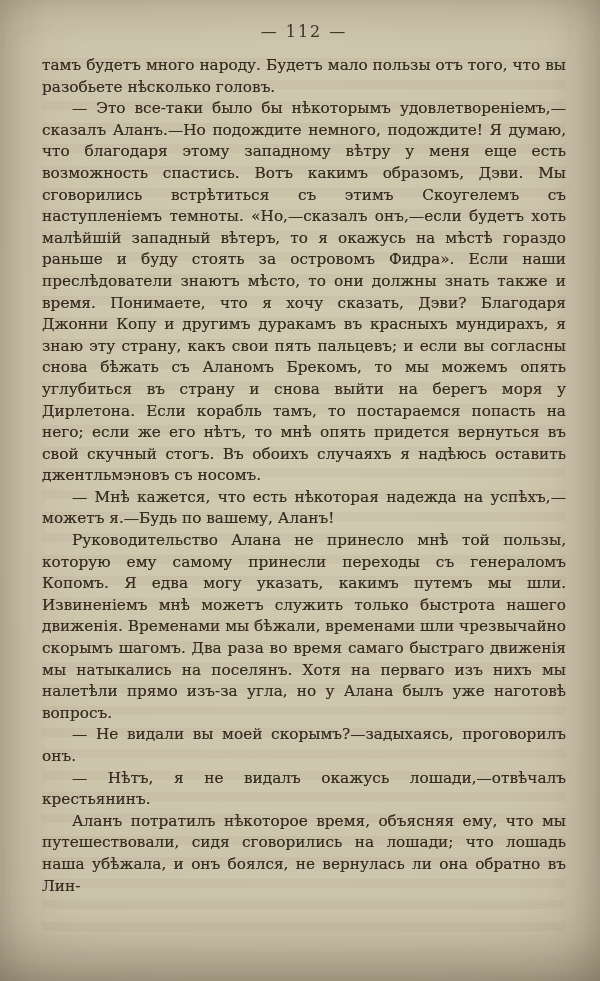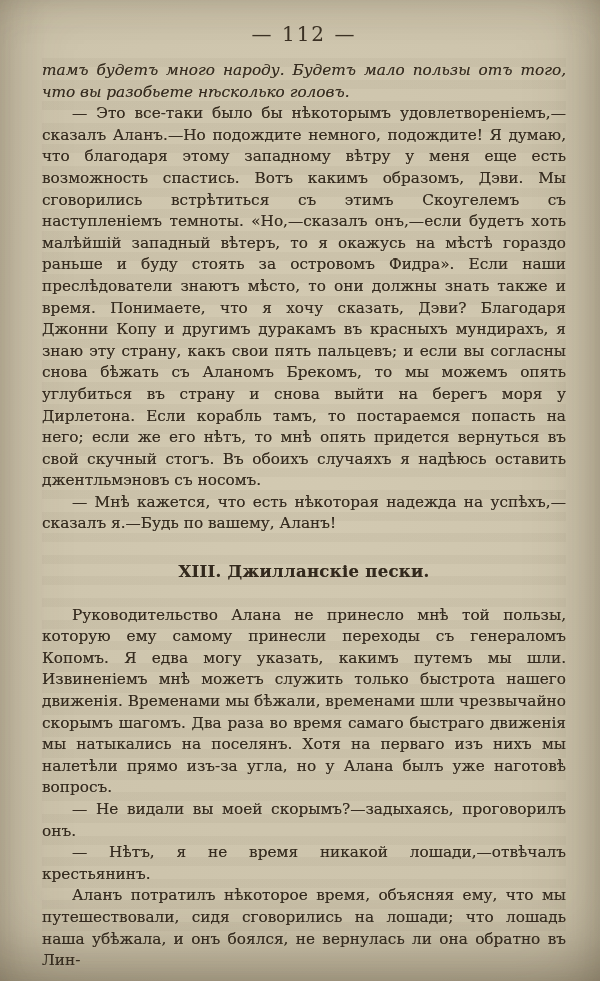--- a/index.html
+++ b/index.html
@@ -36,39 +36,38 @@
     bottom: 40px;
     background: repeating-linear-gradient(
       to bottom,
       rgba(96, 84, 62, 0.05) 0 9px,
       transparent 9px 21.6px
     );
     pointer-events: none;
   }
   .page-number {
     text-align: center;
-    font-size: 20px;
+    font-size: 16px;
     letter-spacing: 2px;
     margin: 4px 0 14px 0;
     color: #3b3124;
   }
   .text {
     position: relative;
     font-size: 15.3px;
     line-height: 21.6px;
     text-align: justify;
     text-shadow: 0 0 0.4px rgba(53, 43, 31, 0.55);
   }
   .text p {
     margin: 0;
     text-indent: 30px;
   }
   .text p.cont {
     text-indent: 0;
-    font-style: italic;
   }
   .chapter {
     text-align: center;
     font-size: 16.5px;
     font-weight: bold;
     letter-spacing: 0.3px;
     margin: 26px 0 22px 0;
     color: #33291d;
     text-indent: 0;
   }
@@ -77,22 +76,21 @@
 <body>
 
 <div class="scan">
   <div class="ghost"></div>
 
   <div class="page-number">— 112 —</div>
 
   <div class="text">
     <p class="cont">тамъ будетъ много народу. Будетъ мало пользы отъ того, что вы разобьете нѣсколько головъ.</p>
     <p>— Это все-таки было бы нѣкоторымъ удовлетвореніемъ,— сказалъ Аланъ.—Но подождите немного, подождите! Я думаю, что благодаря этому западному вѣтру у меня еще есть возможность спастись. Вотъ какимъ образомъ, Дэви. Мы сговорились встрѣтиться съ этимъ Скоугелемъ съ наступленіемъ темноты. «Но,—сказалъ онъ,—если будетъ хоть малѣйшій западный вѣтеръ, то я окажусь на мѣстѣ гораздо раньше и буду стоять за островомъ Фидра». Если наши преслѣдователи знаютъ мѣсто, то они должны знать также и время. Понимаете, что я хочу сказать, Дэви? Благодаря Джонни Копу и другимъ дуракамъ въ красныхъ мундирахъ, я знаю эту страну, какъ свои пять пальцевъ; и если вы согласны снова бѣжать съ Аланомъ Брекомъ, то мы можемъ опять углубиться въ страну и снова выйти на берегъ моря у Дирлетона. Если корабль тамъ, то постараемся попасть на него; если же его нѣтъ, то мнѣ опять придется вернуться въ свой скучный стогъ. Въ обоихъ случаяхъ я надѣюсь оставить джентльмэновъ съ носомъ.</p>
-    <p>— Мнѣ кажется, что есть нѣкоторая надежда на успѣхъ,— сказалъ я.—Будь по вашему, Аланъ!</p>
+    <p>— Мнѣ кажется, что есть нѣкоторая надежда на успѣхъ,— можетъ я.—Будь по вашему, Аланъ!</p>
 
-    <h2 class="chapter">XIII. Джилланскіе пески.</h2>
 
     <p>Руководительство Алана не принесло мнѣ той пользы, которую ему самому принесли переходы съ генераломъ Копомъ. Я едва могу указать, какимъ путемъ мы шли. Извиненіемъ мнѣ можетъ служить только быстрота нашего движенія. Временами мы бѣжали, временами шли чрезвычайно скорымъ шагомъ. Два раза во время самаго быстраго движенія мы натыкались на поселянъ. Хотя на перваго изъ нихъ мы налетѣли прямо изъ-за угла, но у Алана былъ уже наготовѣ вопросъ.</p>
     <p>— Не видали вы моей скорымъ?—задыхаясь, проговорилъ онъ.</p>
-    <p>— Нѣтъ, я не время никакой лошади,—отвѣчалъ крестьянинъ.</p>
+    <p>— Нѣтъ, я не видалъ окажусь лошади,—отвѣчалъ крестьянинъ.</p>
     <p>Аланъ потратилъ нѣкоторое время, объясняя ему, что мы путешествовали, сидя сговорились на лошади; что лошадь наша убѣжала, и онъ боялся, не вернулась ли она обратно въ Лин-</p>
   </div>
 </div>
 
 </body></html>

